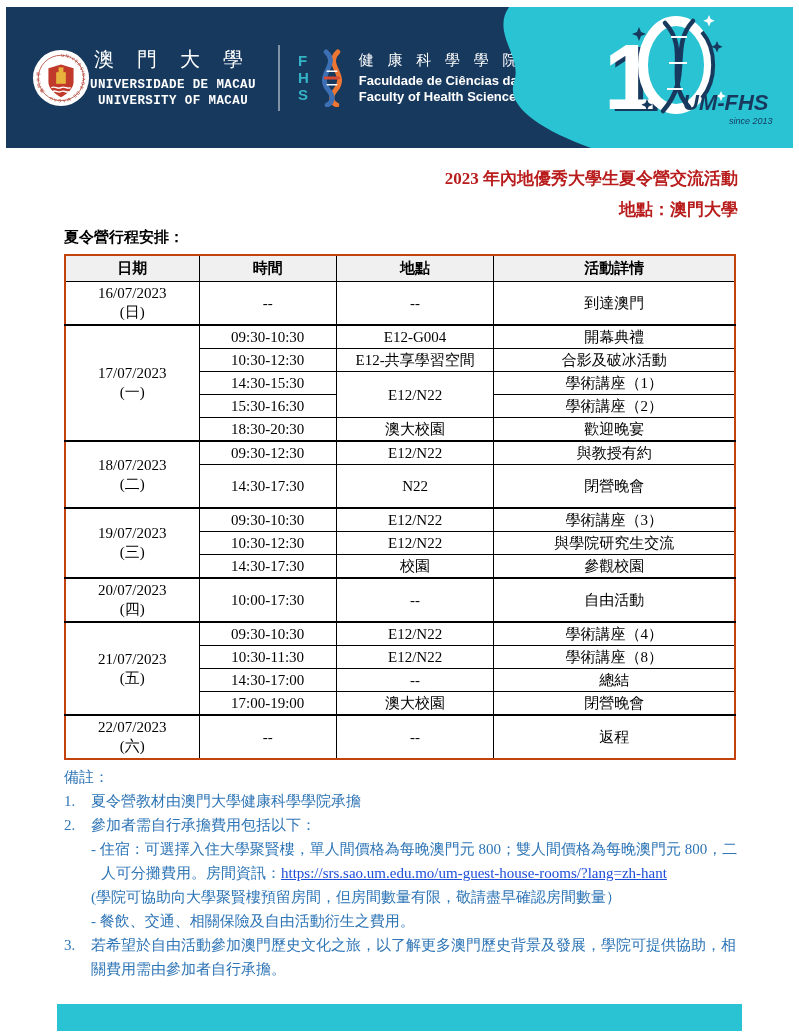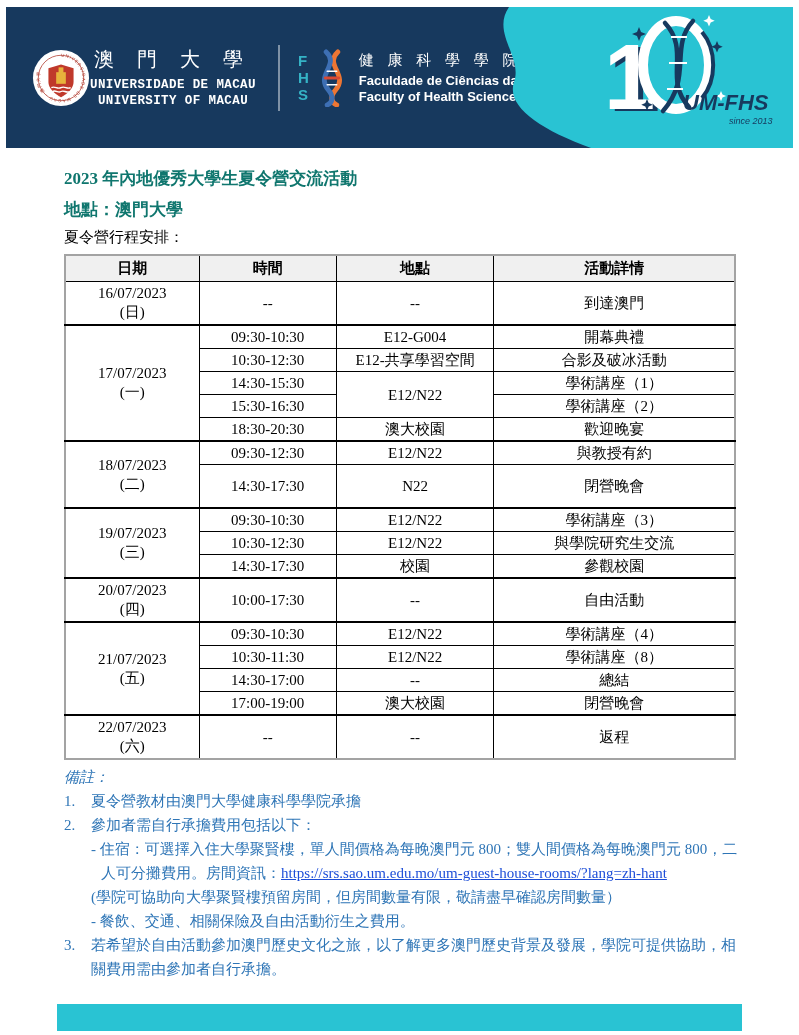--- a/index.html
+++ b/index.html
@@ -17,36 +17,36 @@
   .fhs-logo{display:flex;align-items:center;}
   .fhs-acronym{display:flex;flex-direction:column;color:#35B3C6;font-family:"Liberation Sans","DejaVu Sans",sans-serif;font-weight:bold;font-size:15px;line-height:17px;margin-right:2px;}
   .fhs-helix{width:40px;height:58px;}
   .fhs-text{margin-left:8px;color:#fff;}
   .fhs-zh{font-size:15px;letter-spacing:5px;margin-bottom:3px;white-space:nowrap;}
   .fhs-pt,.fhs-en{font-family:"Liberation Sans","DejaVu Sans",sans-serif;font-weight:bold;font-size:13px;line-height:16px;white-space:nowrap;}
   .wave-svg{position:absolute;right:0;top:0;height:141px;width:312px;z-index:3;}
 
   
   .content{position:absolute;left:64px;top:163px;width:674px;}
-  .title-line{text-align:left;font-weight:bold;font-size:17px;line-height:31px;color:#0f766e;}
-  .schedule-label{font-weight:normal;font-size:15px;margin-top:3px;color:#000;}
+  .title-line{text-align:right;font-weight:bold;font-size:17px;line-height:31px;color:#b91c1c;}
+  .schedule-label{font-weight:bold;font-size:15px;margin-top:3px;color:#000;}
 
   
   table.schedule{width:672px;border-collapse:collapse;margin-top:7px;table-layout:fixed;}
   table.schedule,table.schedule th,table.schedule td{border:1px solid #000;}
-  table.schedule{border:2px solid #a3a3a3;}
+  table.schedule{border:2px solid #c2410c;}
   table.schedule th{background:#F0F0F0;font-size:15px;font-weight:bold;height:25px;text-align:center;padding:0 2px;}
   table.schedule td{font-size:15px;text-align:center;padding:0 3px;height:22px;line-height:20px;color:#000;}
   tr.tall td{height:42px;}
   tr.group-start td{border-top-width:2px;}
   td.date-cell div{line-height:19px;}
 
   
   .notes{margin-top:5px;color:#2E75B6;font-size:15px;line-height:24px;}
-  .notes-label{font-weight:normal;font-style:italic;}
+  .notes-label{font-weight:normal;}
   .note-item{display:flex;}
   .note-num{width:27px;flex:0 0 auto;}
   .note-lines{flex:1;}
   .note-line.hang{padding-left:10px;text-indent:-10px;}
   .note-link{color:#1d4ed8;text-decoration:underline;overflow-wrap:break-word;}
 
   
   .footer-bar{position:absolute;top:1004px;left:57px;width:685px;height:27px;background:#29C3D3;}
 </style>
 </head>

